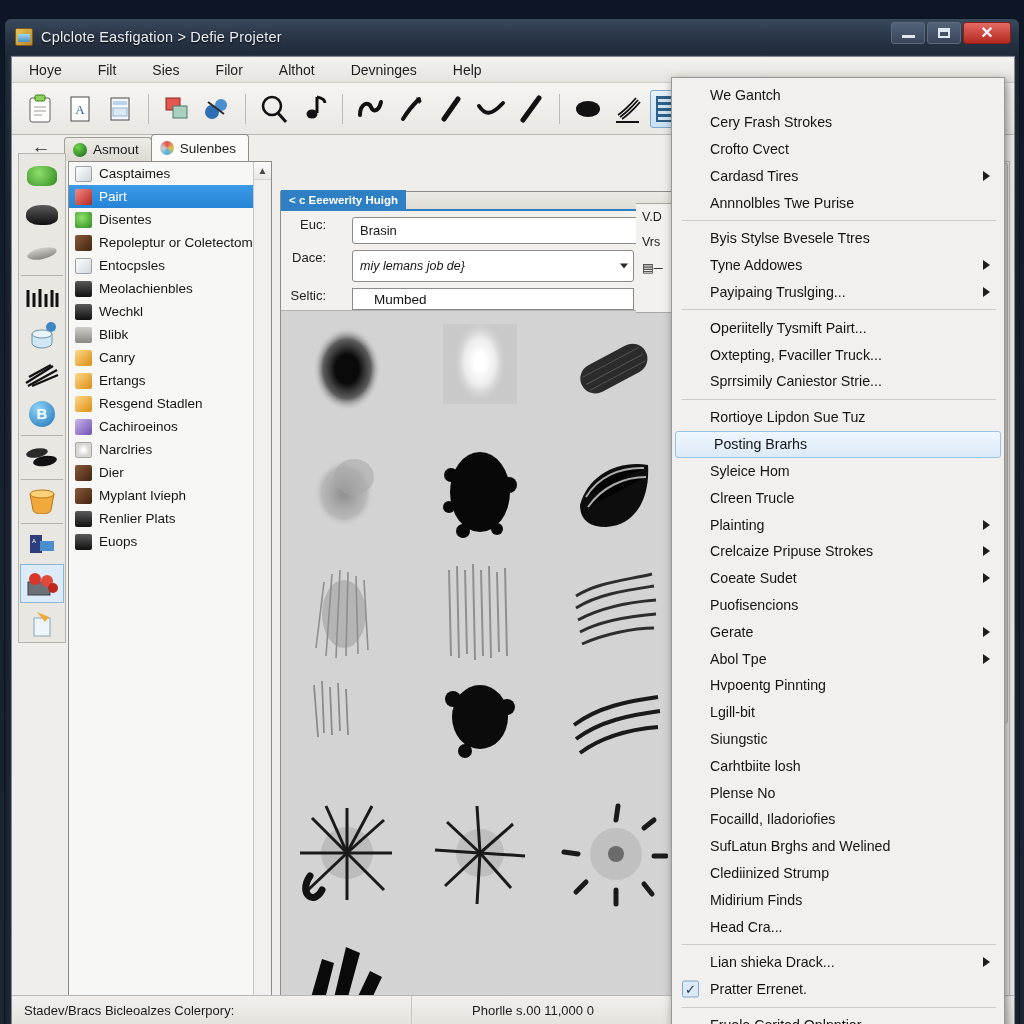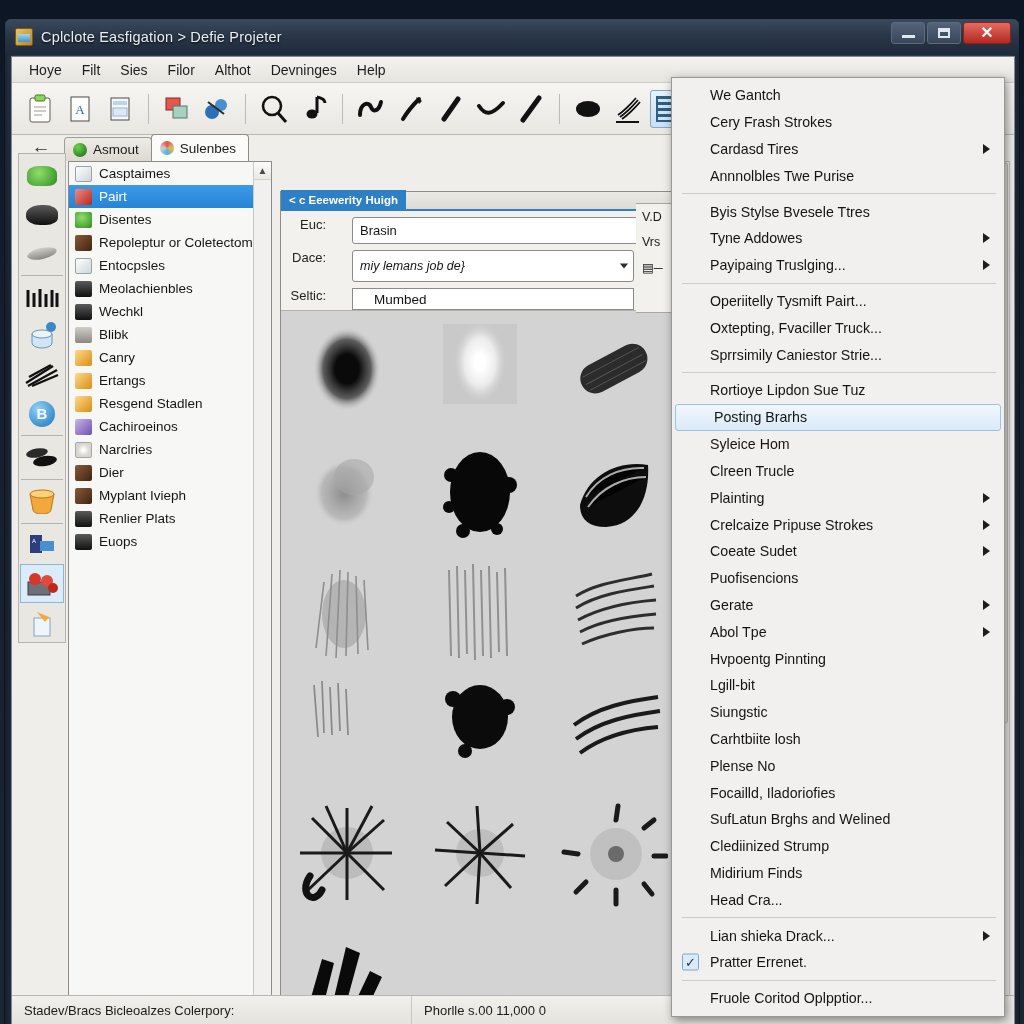--- a/index.html
+++ b/index.html
@@ -66,21 +66,21 @@
   .client {
     position: absolute; left: 6px; top: 37px; width: 1004px; height: 970px;
     background: #efeeea;
     border: 1px solid #7f8893;
   }
 
   
   .menubar {
     position: absolute; left:0; top:0; width:100%; height: 26px;
     background: linear-gradient(180deg,#f3f2ef,#e6e4df);
-    display:flex; align-items:center; padding-left: 8px; gap: 2px;
+    display:flex; align-items:center; padding-left: 8px; gap: 18px;
     border-bottom: 1px solid #cfcdc7;
   }
   .menubar .mi {
     font-size: 14px; color:#1d1d1d; padding: 3px 9px; border-radius:2px;
     white-space: nowrap;
   }
 
   
   .toolbar {
     position:absolute; left:0; top:26px; width:100%; height: 52px;
@@ -226,21 +226,21 @@
   .winscroll .thumb {
     position:absolute; left:1px; right:1px; top:1px; height: 560px;
     background: linear-gradient(90deg,#fbfbfa,#e3e1dc);
     border:1px solid #c0beb8; border-radius:2px;
   }
 
   
   .statusbar {
     position:absolute; left:0; right:0; bottom:0; height: 30px;
     background: linear-gradient(180deg,#f1f0ec,#e4e2dc);
-    border-top:1px solid #b9b7b1; display:flex; align-items:center;
+    border-top:1px solid #b9b7b1; display:flex; align-items:center;gap:48px;
   }
   .status-cell {
     height:100%; display:flex; align-items:center; padding-left:12px;
     font-size: 13px; color:#1b1b1b; white-space:nowrap;
   }
   .status-cell.a { width: 400px; border-right:1px solid #c8c6c0; }
 
   
   .ctxmenu {
     position:absolute; left: 666px; top: 58px; width: 334px;
@@ -839,20 +839,23 @@
     </div>
 
     <div class="ctxmenu" id="ctxmenu">
         <div class="cm-item">
           <span>We Gantch</span>
         </div>
         <div class="cm-item">
           <span>Cery Frash Strokes</span>
         </div>
         <div class="cm-item">
+          <span>Crofto Cvect</span>
+        </div>
+        <div class="cm-item">
           <span>Cardasd Tires</span>
           <span class="arrow"></span>
         </div>
         <div class="cm-item">
           <span>Annnolbles Twe Purise</span>
         </div>
         <div class="cm-sep"></div>
         <div class="cm-item">
           <span>Byis Stylse Bvesele Ttres</span>
         </div>

